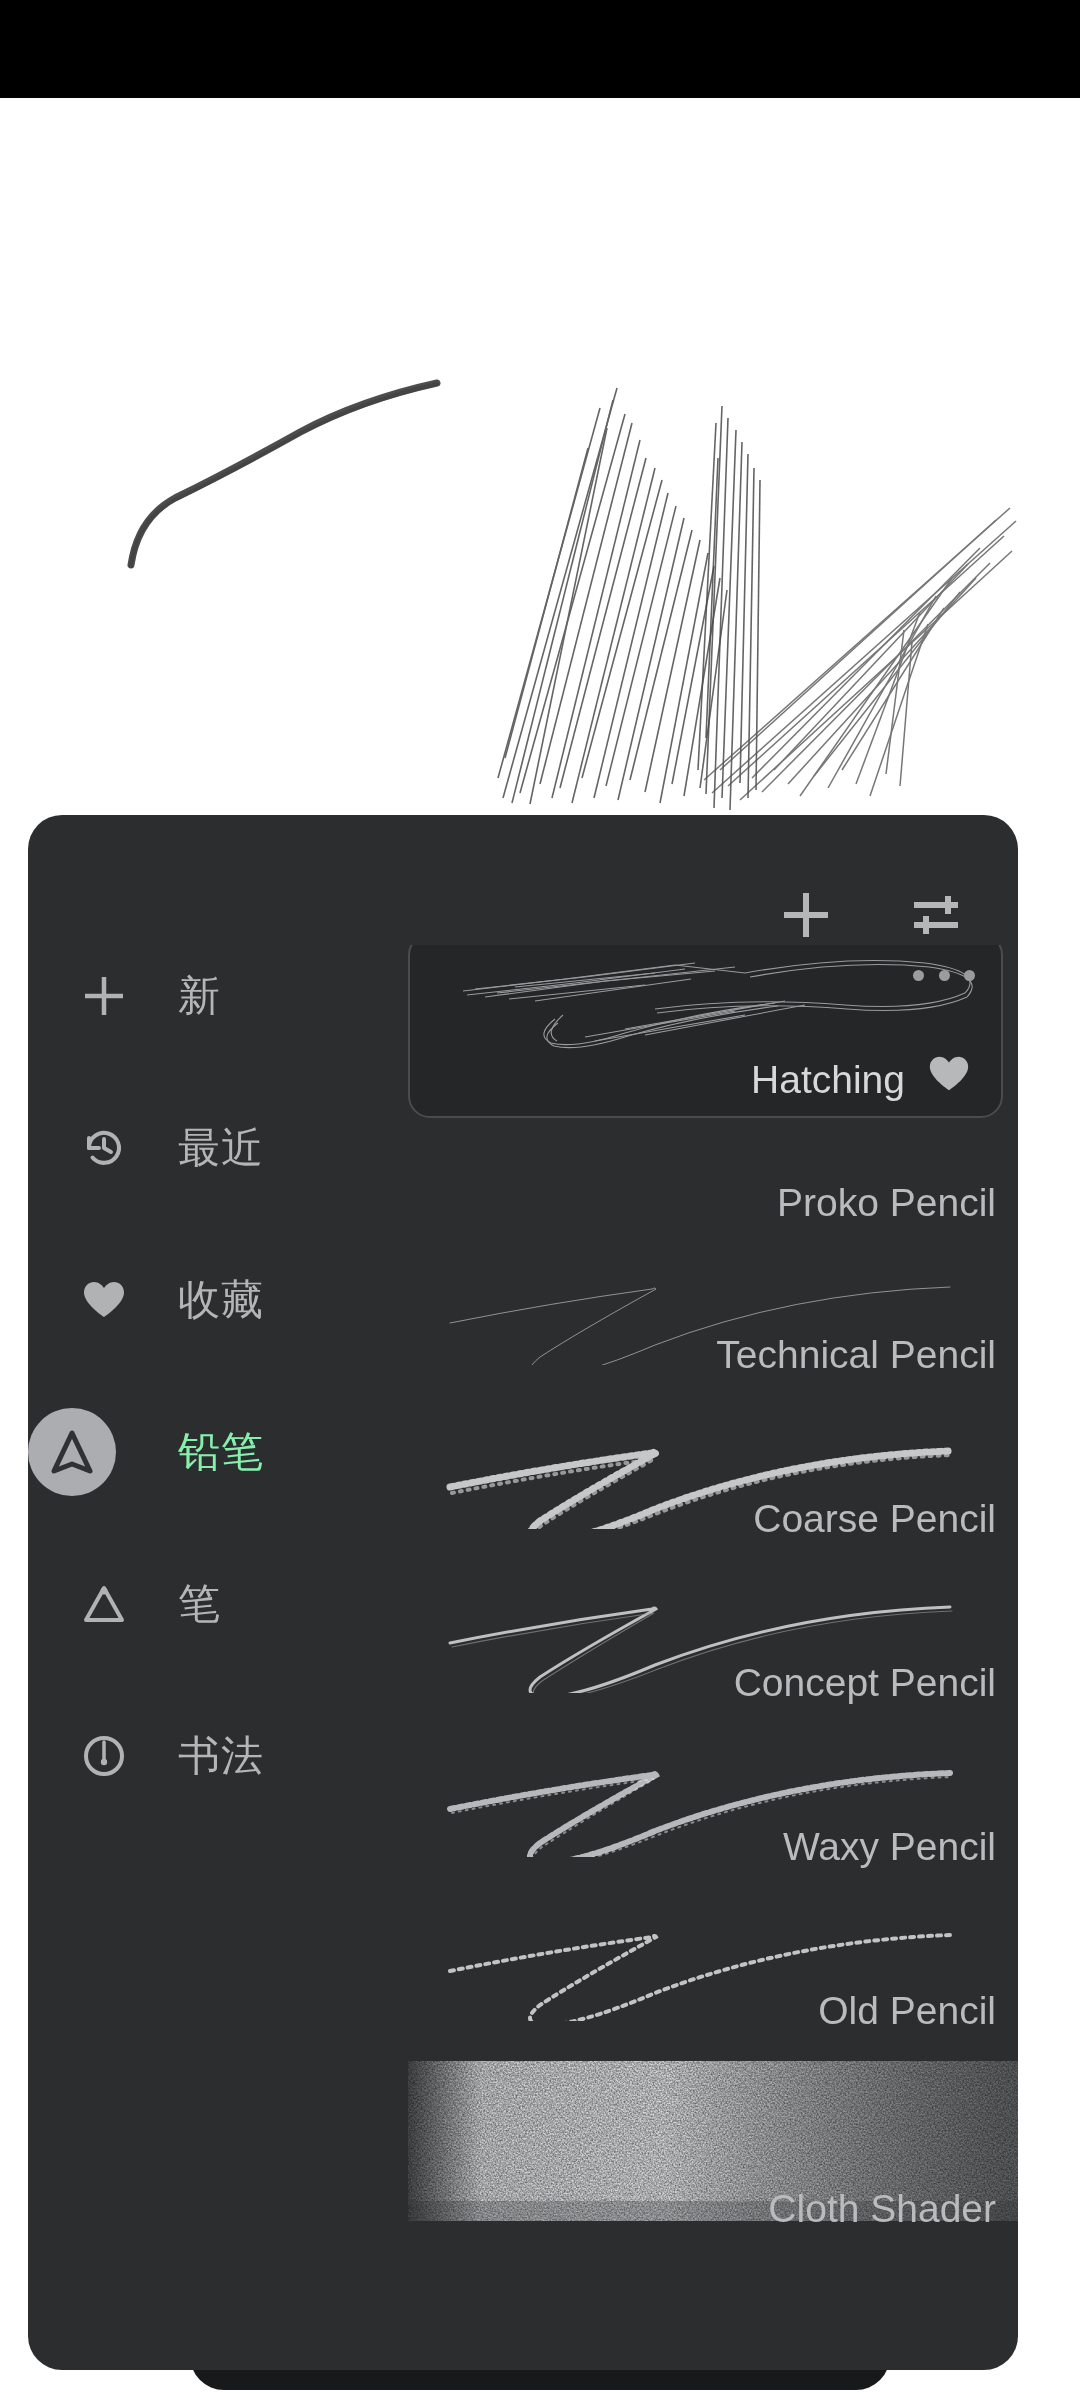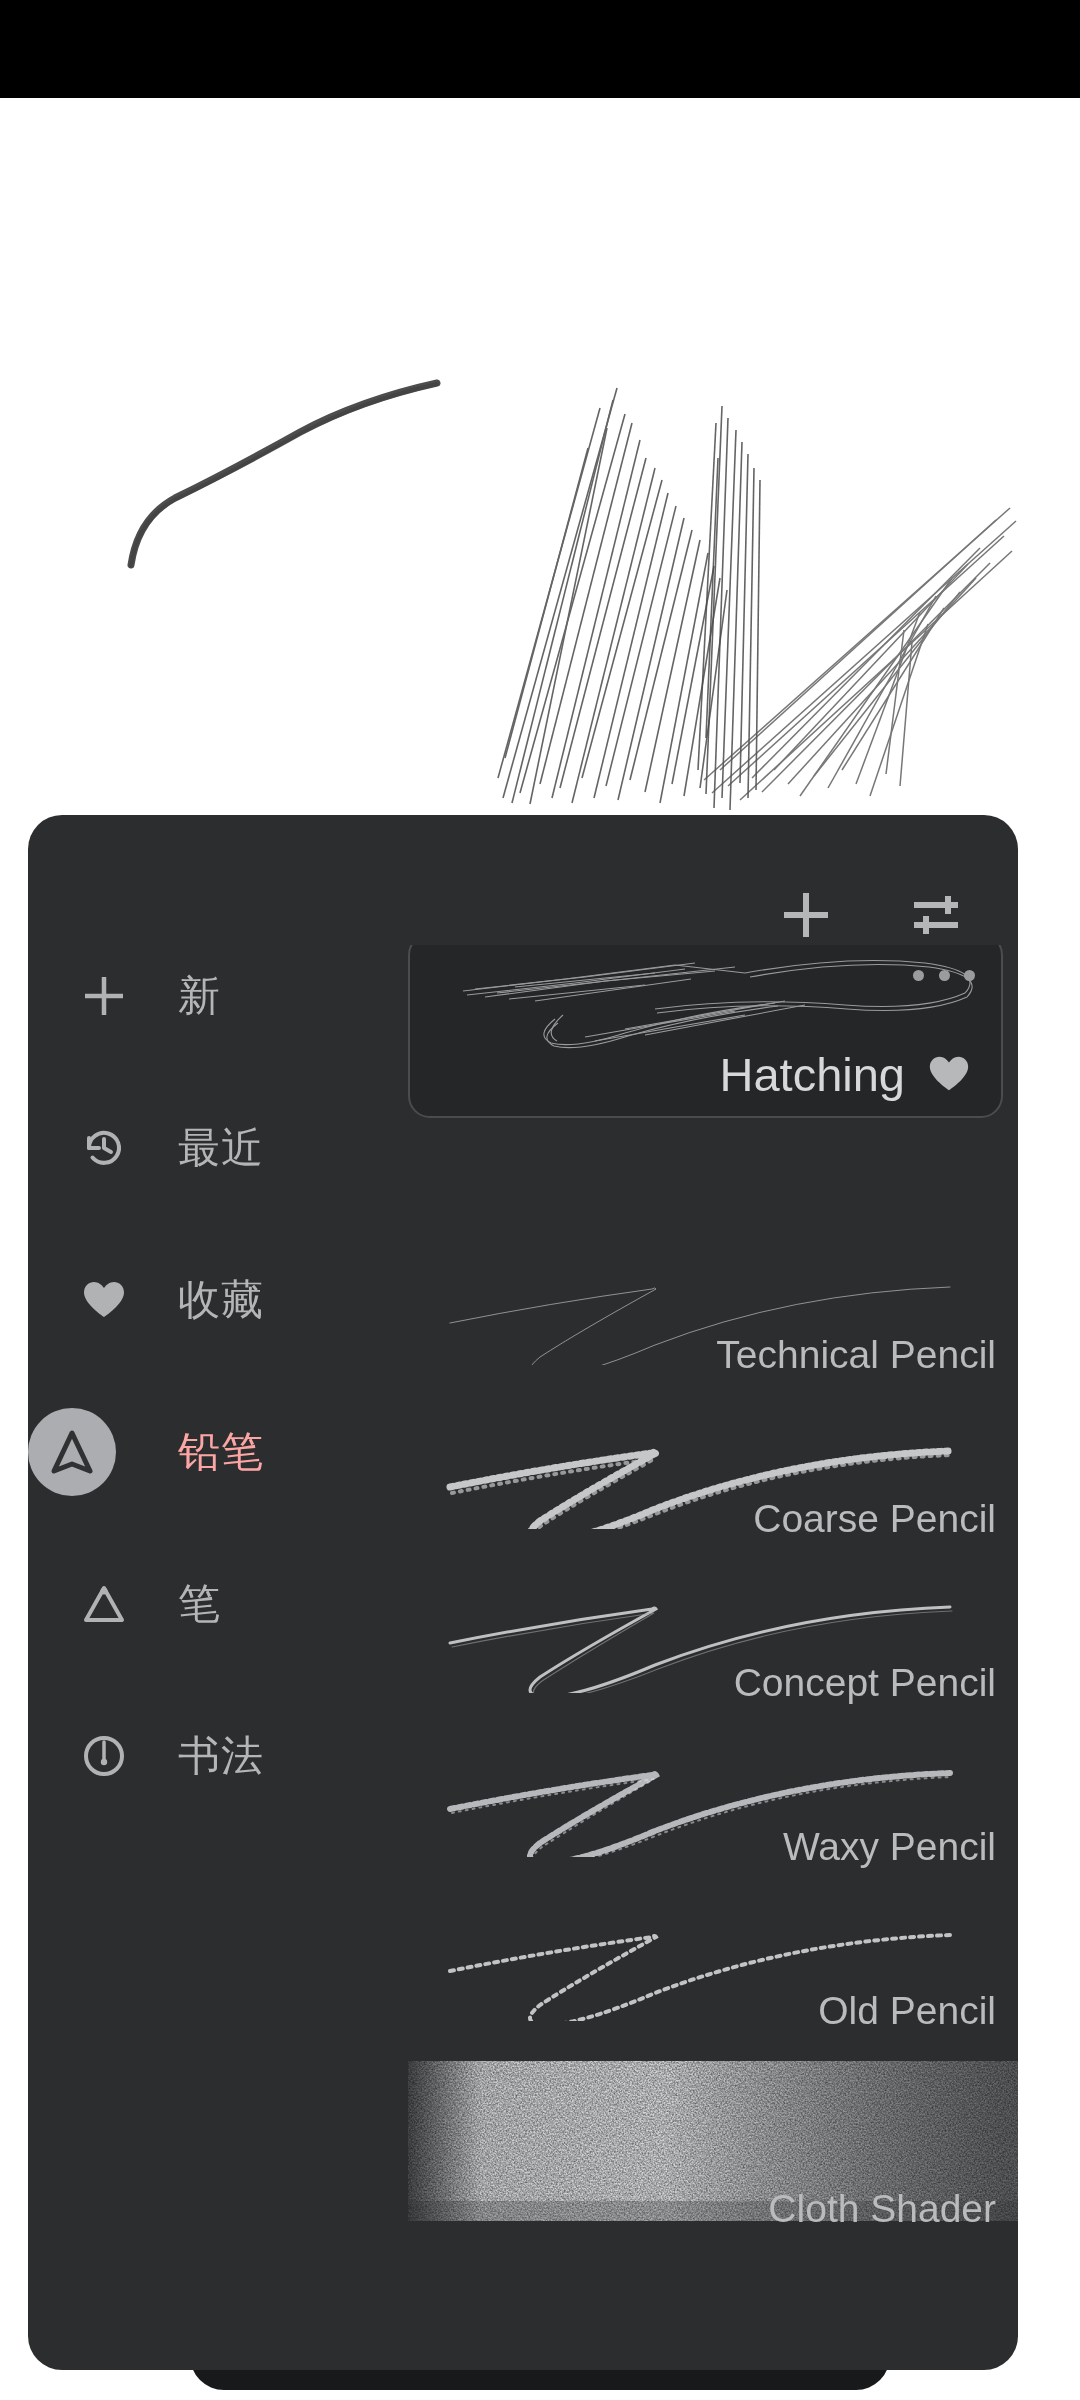--- a/index.html
+++ b/index.html
@@ -44,38 +44,38 @@
 
   
   .sidebar{ position:absolute; left:0; top:130px; width:380px; height:1425px; }
   .side-item{ position:absolute; left:0; width:380px; height:102px; display:flex; align-items:center; }
   .side-ic{ position:absolute; left:38px; top:0; width:76px; height:102px;
             display:flex; align-items:center; justify-content:center; }
   .side-ic-sel{ width:88px; height:88px; top:7px; left:32px; border-radius:50%;
                 background:#ABADB0; display:flex; align-items:center; justify-content:center; }
   .side-label{ position:absolute; left:150px; top:0; height:102px; line-height:102px;
                font-size:42px; color:#b3b5b7; letter-spacing:1px; }
-  .side-label.sel{ color:#fca5a5; }
+  .side-label.sel{ color:#86efac; }
 
   
   .brushlist{ position:absolute; left:380px; top:130px; width:610px; height:1425px; overflow:hidden; }
   .brush-row{ position:absolute; left:0; width:610px; }
   .brush-name{ position:absolute; right:22px; font-size:39px; color:#b9bbbd; white-space:nowrap; }
   .brush-stroke{ position:absolute; left:0; top:0; width:610px; }
 
   .brush-card{
     position:absolute; left:0; top:0; width:595px; height:185px;
     background:#242628; border:2px solid #4a4c4e; border-radius:22px;
   }
   .card-more{ position:absolute; right:26px; top:22px; width:62px; height:36px;
               display:flex; align-items:center; justify-content:space-between; }
   .card-more i{ width:11px; height:11px; border-radius:50%; background:#9a9c9e; display:block; }
   .card-heart{ position:absolute; right:22px; bottom:16px; width:60px; height:56px;
                display:flex; align-items:center; justify-content:center; }
-  .card-name{ position:absolute; right:96px; bottom:14px; font-size:47px; color:#d6d8da; }
+  .card-name{ position:absolute; right:96px; bottom:14px; font-size:39px; color:#d6d8da; }
 
   .cloth{ position:absolute; left:0; width:610px; height:160px; overflow:hidden; }
 </style>
 </head>
 <body>
 
 <div id="screen">
 
   <div class="status-bar"></div>
 
@@ -291,20 +291,23 @@
             </div>
           <div class="card-name">Hatching</div>
           <div class="card-heart">
             <svg width="50" height="46" viewBox="0 0 52 48">
               <path d="M26 43 C26 43 6 30 6 18.5 C6 12 11 8 16 8 C20.5 8 24 11 26 14 C28 11 31.5 8 36 8 C41 8 46 12 46 18.5 C46 30 26 43 26 43 Z" fill="#b6b8ba"></path>
             </svg>
           </div>
         </div>
       </div>
 
+      <div class="brush-row" style="top:188px; height:128px;">
+        <div class="brush-name" style="top:48px;">Proko Pencil</div>
+      </div>
 
       <div class="brush-row" style="top:296px; height:172px;">
         <svg class="brush-stroke" style="left:-18px; top:4px;" width="610" height="120" viewBox="0 0 610 120">
           <g stroke="#b7b9bb" fill="none" stroke-width="0.9" opacity="0.8" stroke-linecap="round">
             <path d="M60 78 Q160 58 262 44 Q265 42 266 44 Q190 86 150 112 Q130 128 150 132 Q185 134 265 100 Q400 48 560 42"></path>
           </g>
         </svg>
         <div class="brush-name" style="top:92px;">Technical Pencil</div>
       </div>
 

